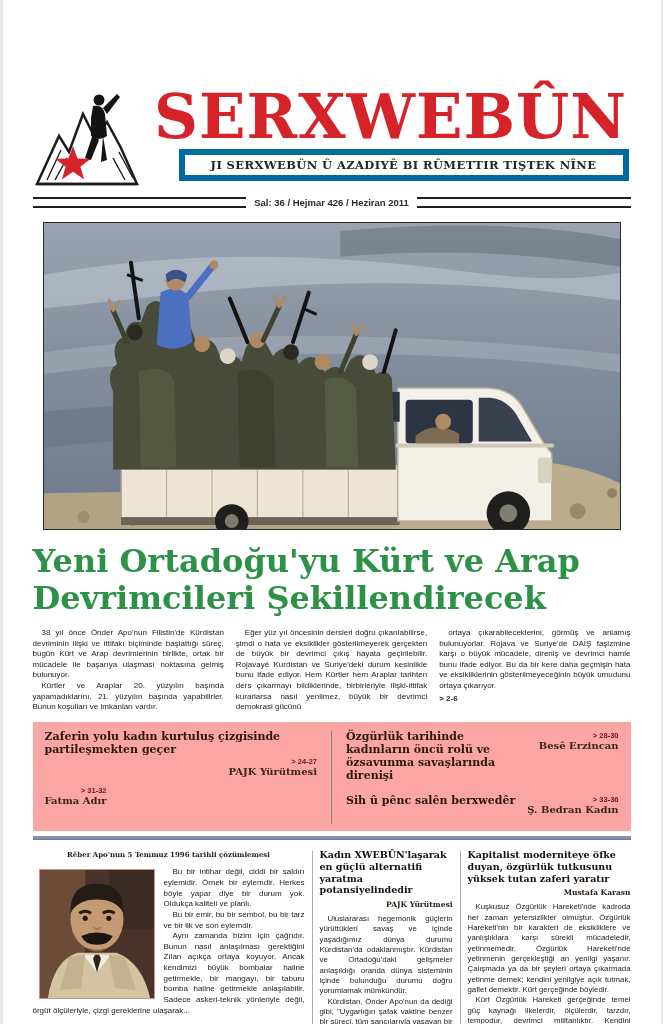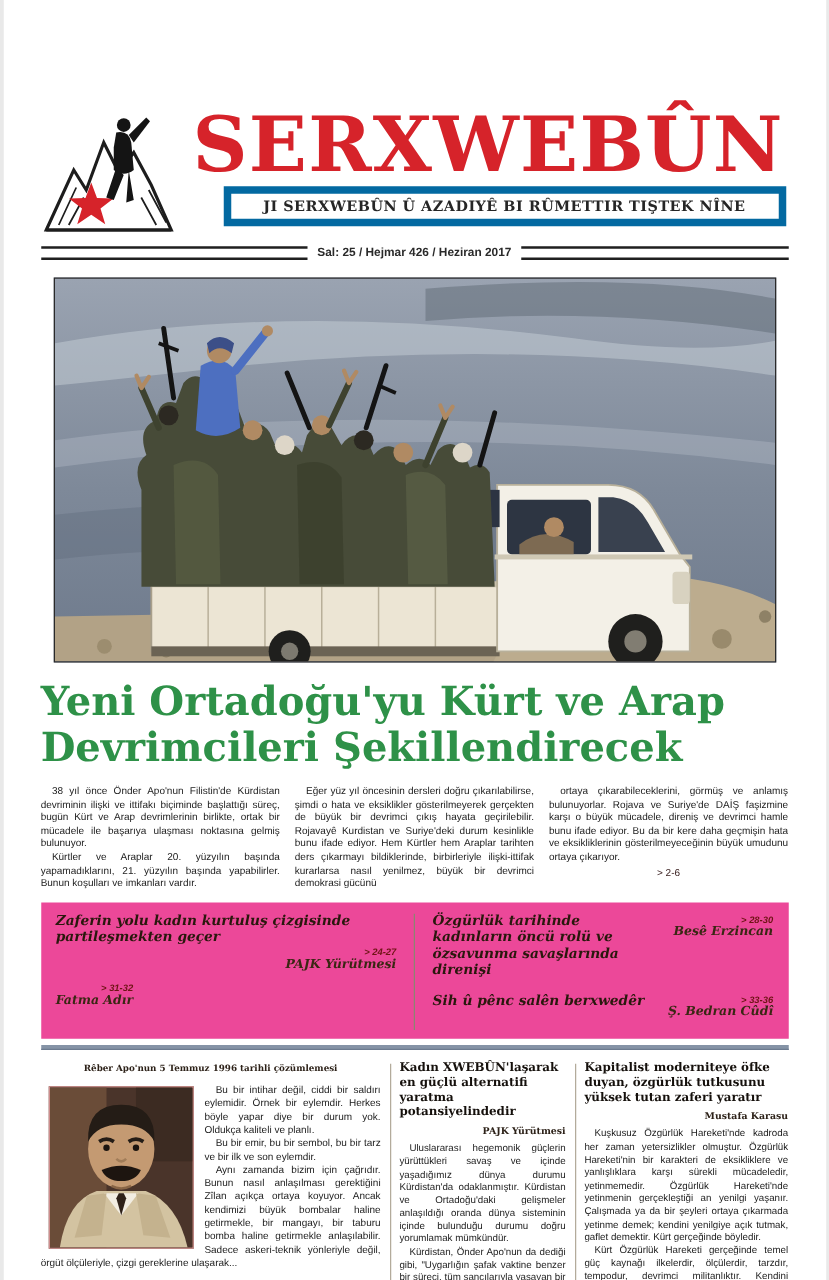--- a/index.html
+++ b/index.html
@@ -21,24 +21,24 @@
   .photo-frame { margin:14px 10px 0 10px; border:1px solid #2a2a2a; height:308px; background:#8d97a5; }
   .photo-frame svg { display:block; width:100%; height:100%; }
 
   
   .headline { margin-top:13px; text-align:left; font-family:"DejaVu Serif", serif; font-weight:bold; color:#2e9148; font-size:32px; line-height:1.16; }
 
   
   .intro { display:flex; gap:12px; margin-top:11px; }
   .intro-col { flex:1; font-size:8px; line-height:1.32; text-align:justify; color:#222; }
   .intro-col p { text-indent:9px; }
-  .ref-line { text-align:center; font-weight:normal; font-size:8px; color:#3a2020; margin-top:2px; }
-
-  
-  .teasers { margin-top:9px; background:#ec4899; display:flex; padding:9px 12px 7px 12px;font-style:italic; }
+  .ref-line { text-align:left; font-weight:bold; font-size:8px; color:#3a2020; margin-top:2px; }
+
+  
+  .teasers { margin-top:9px; background:#fca5a5; display:flex; padding:9px 12px 7px 12px; }
   .teaser-half { flex:1; }
   .teaser-half.left { padding-right:14px; border-right:1px solid #8d8471; }
   .teaser-half.right { padding-left:14px; }
   .teaser-entry { margin-bottom:9px; }
   .t-row { display:flex; align-items:flex-start; }
   .t-title { flex:1; font-family:"DejaVu Serif", serif; font-weight:bold; font-size:11px; line-height:1.18; color:#2a180d; padding-right:8px; }
   .t-meta { text-align:right; min-width:62px; }
   .t-ref { font-size:7.5px; font-weight:bold; color:#6e1414; }
   .t-author { font-family:"DejaVu Serif", serif; font-size:10px; font-weight:bold; color:#3a2713; }
 
@@ -82,21 +82,21 @@
         <path d="M60,46 L52,70 L58,72 L66,52 M70,48 L74,72 L68,74" fill="#141414"></path>
       </svg>
     </div>
     <div class="mast-right">
       <div class="mast-title">SERXWEBÛN</div>
       <div class="slogan-box">JI SERXWEBÛN Û AZADIYÊ BI RÛMETTIR TIŞTEK NÎNE</div>
     </div>
   </div>
 
   <div class="issue-bar">
-    <span class="issue-text">Sal: 25 / Hejmar 426 / Heziran 2017</span>
+    <span class="issue-text">Sal: 36 / Hejmar 426 / Heziran 2011</span>
   </div>
 
   <div class="photo-frame">
     <svg viewBox="0 0 583 308" preserveAspectRatio="none">
       <defs>
         <linearGradient id="sky" x1="0" y1="0" x2="0" y2="1">
           <stop offset="0" stop-color="#9aa3b1"></stop>
           <stop offset="0.55" stop-color="#7e8999"></stop>
           <stop offset="1" stop-color="#6e7a8c"></stop>
         </linearGradient>
@@ -227,21 +227,21 @@
             <div class="t-ref">&gt; 28-30</div>
             <div class="t-author">Besê Erzincan</div>
           </div>
         </div>
       </div>
       <div class="teaser-entry" style="margin-top:13px">
         <div class="t-row">
           <div class="t-title">Sih û pênc salên berxwedêr</div>
           <div class="t-meta">
             <div class="t-ref">&gt; 33-36</div>
-            <div class="t-author">Ş. Bedran Cûdî</div>
+            <div class="t-author">Ş. Bedran Kadın</div>
           </div>
         </div>
       </div>
     </div>
   </div>
 
   <div class="thick-rule"></div>
 
   <div class="bottom">
 

